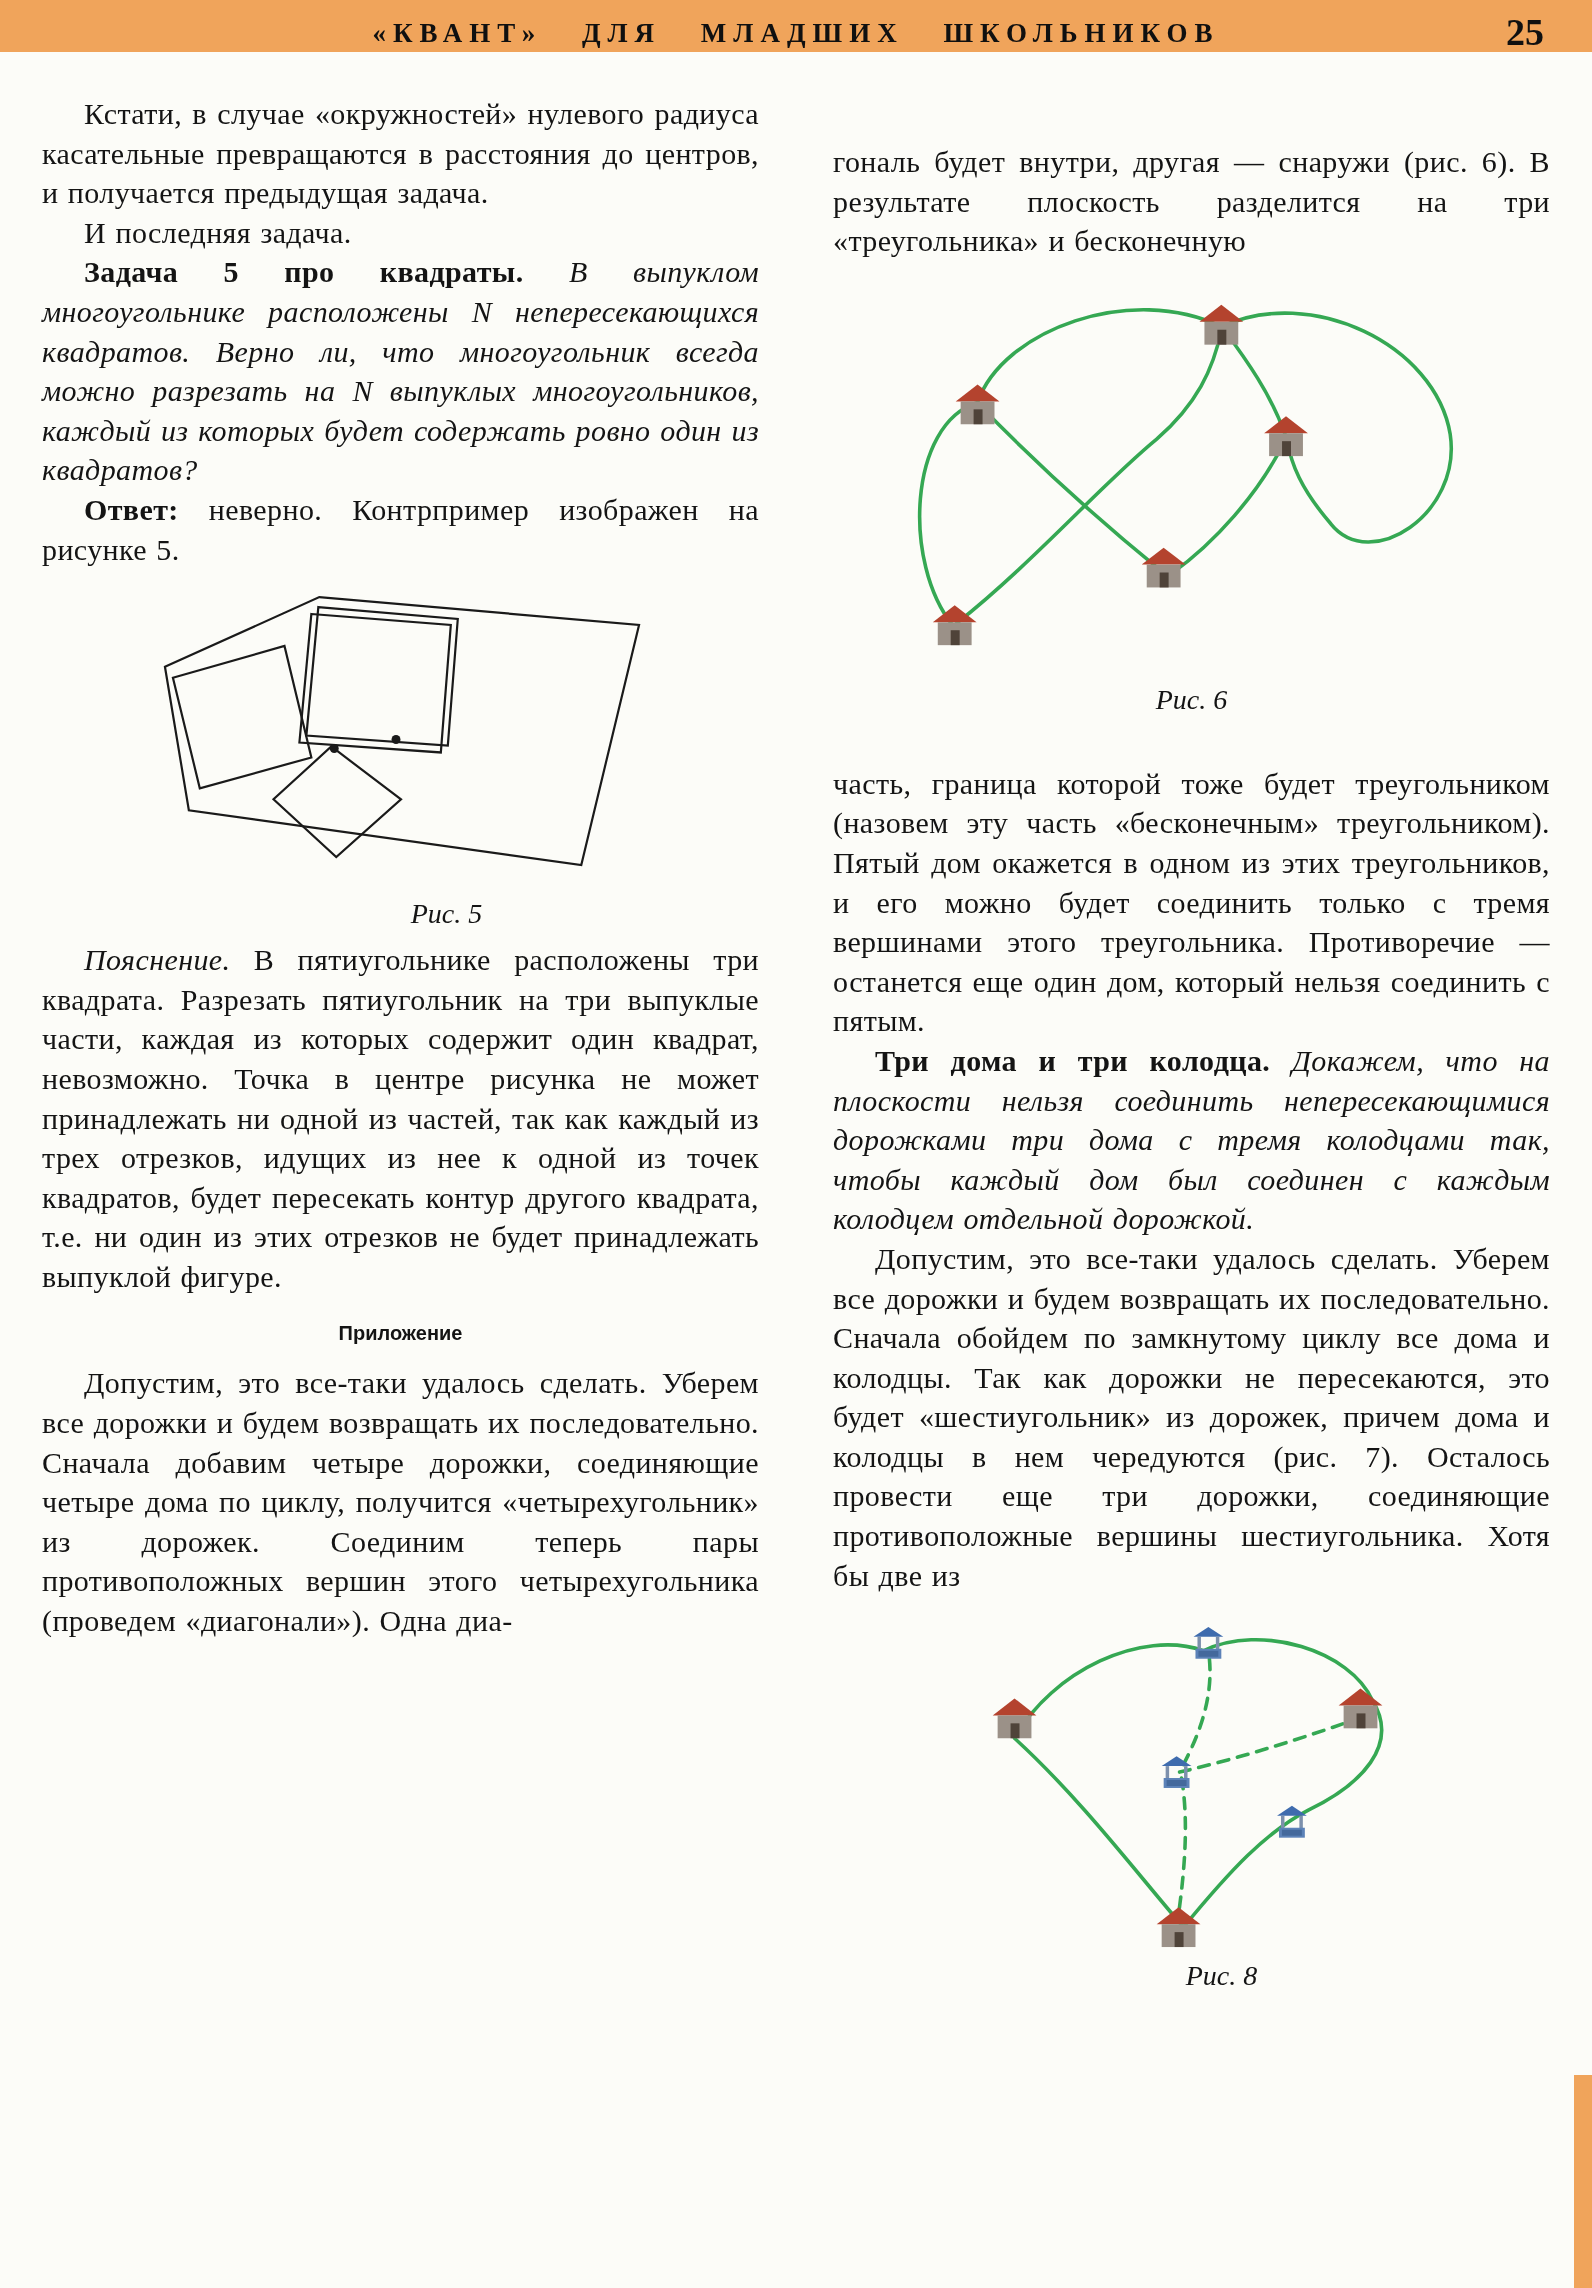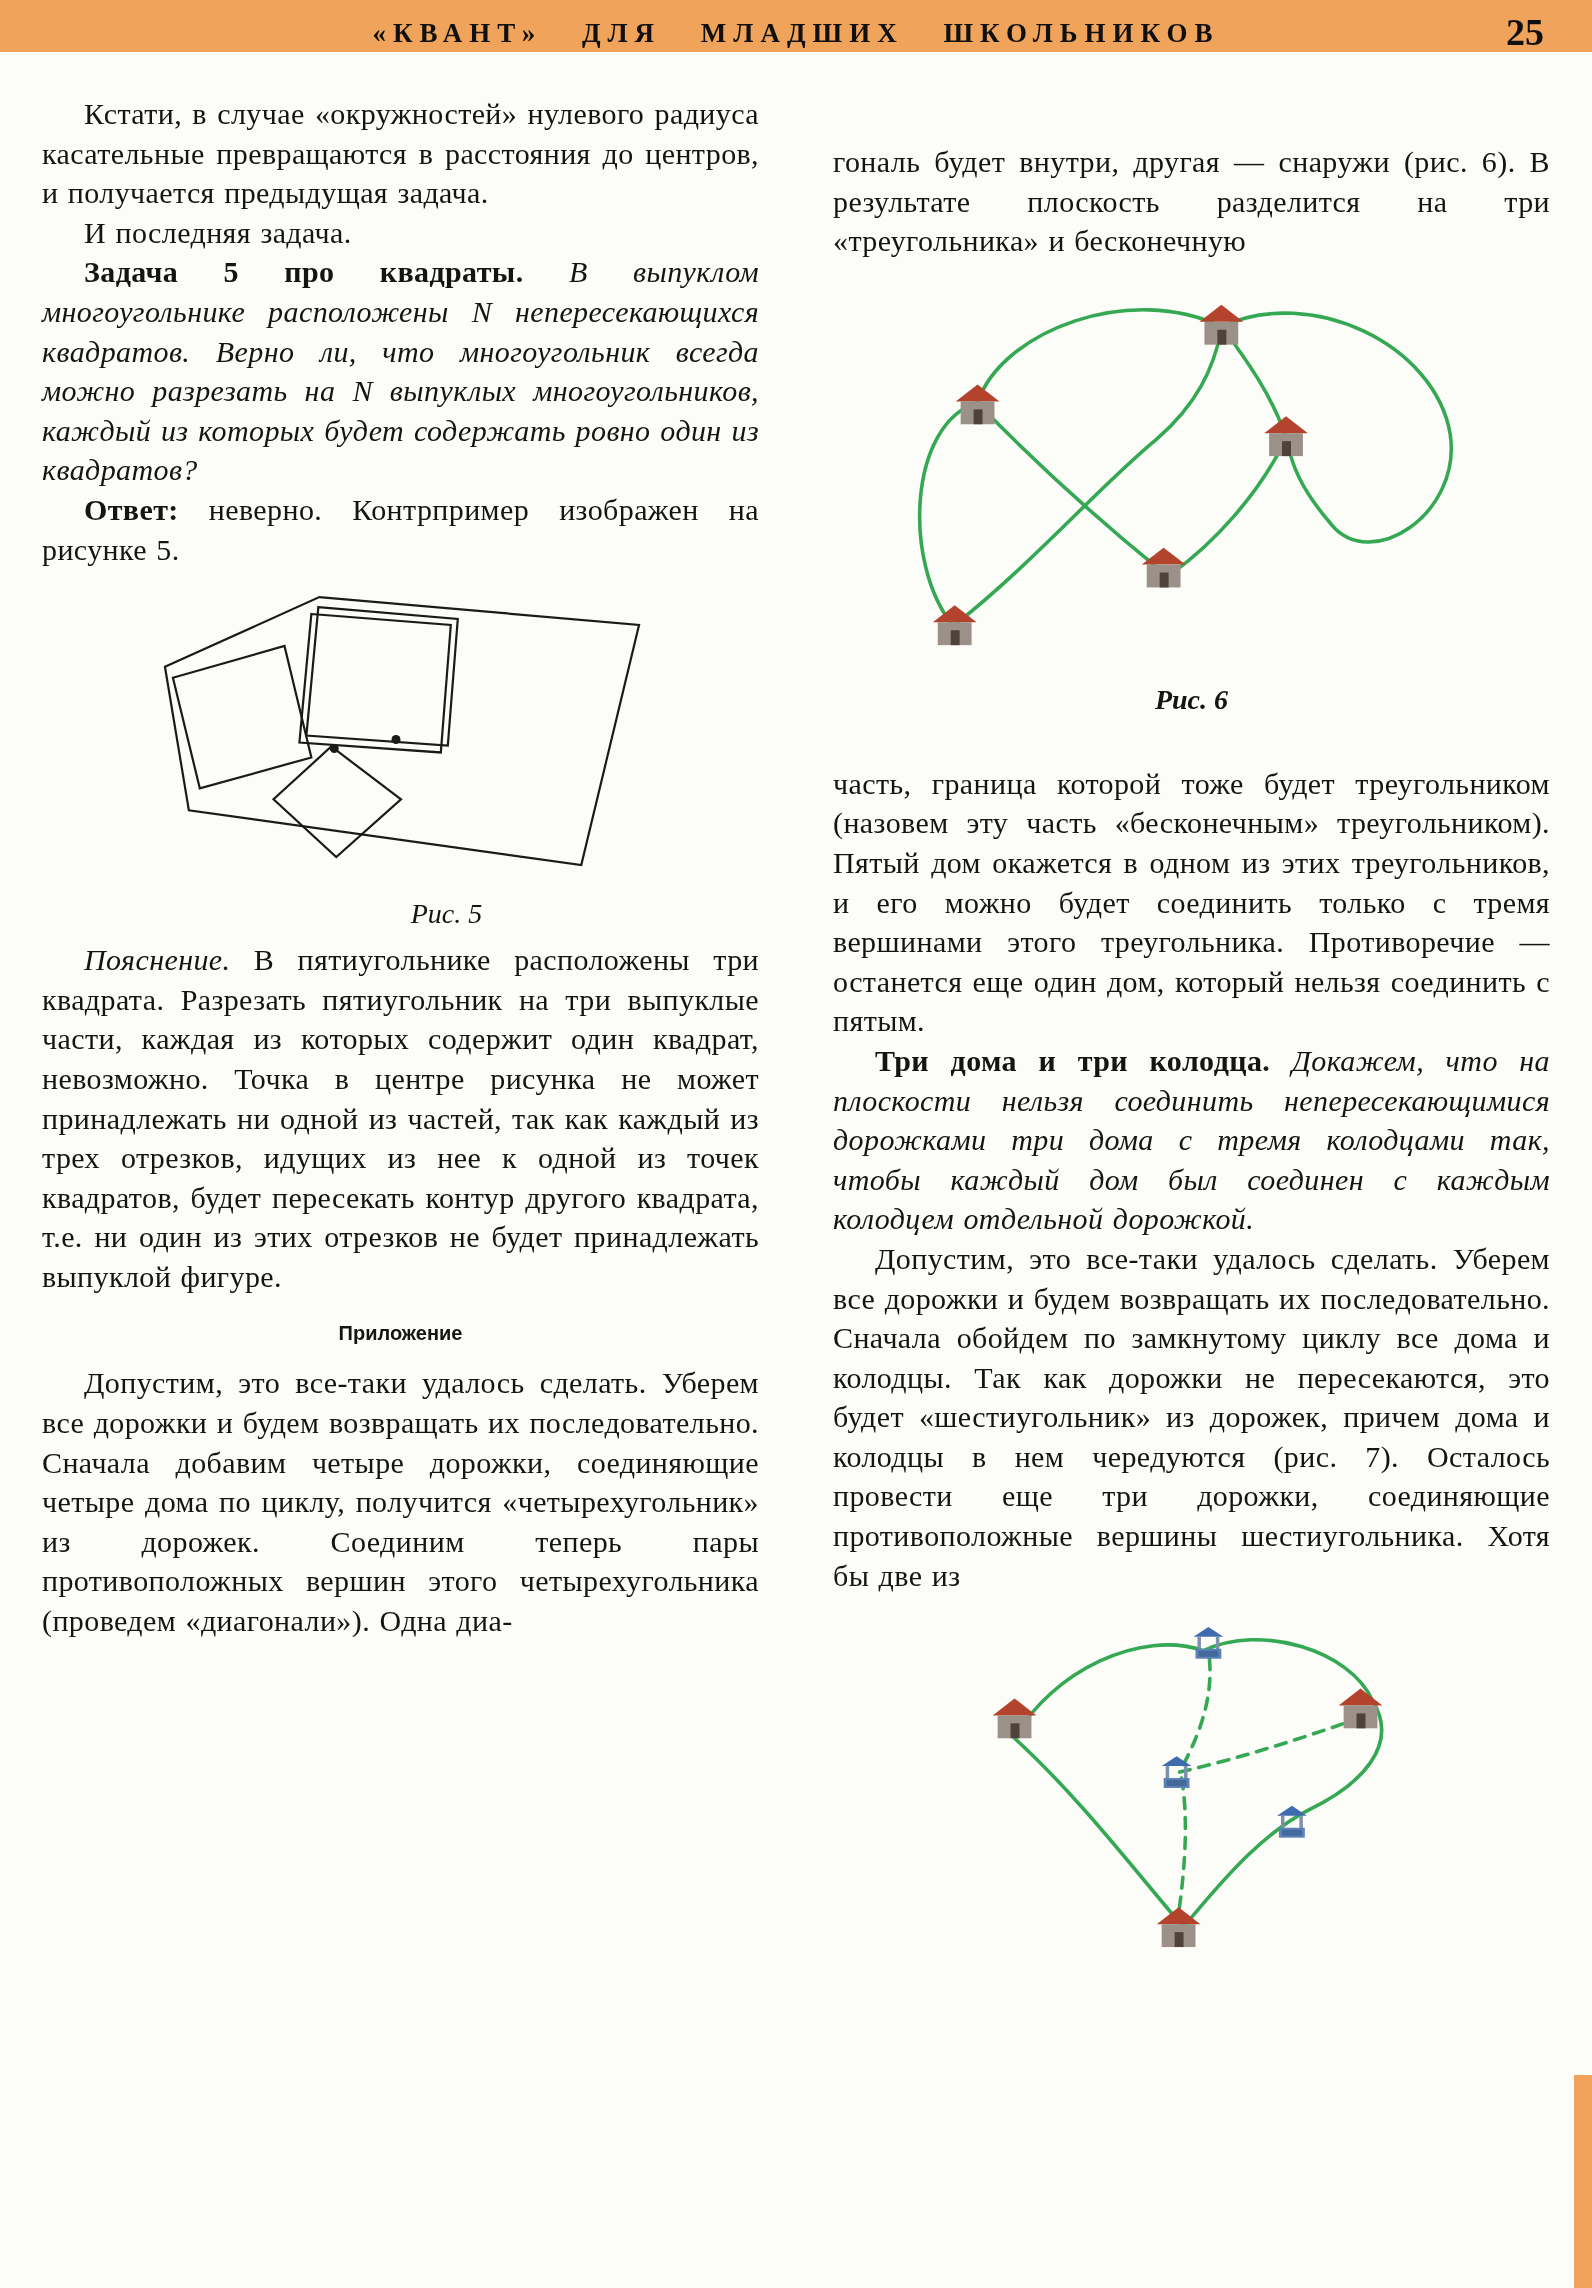--- a/index.html
+++ b/index.html
@@ -54,21 +54,21 @@
   .fig{
     text-align:center;
   }
   .fig5-block{margin:24px 0 10px 0;}
   .fig6-block{margin:14px 0 10px 0;}
   .fig8-block{margin:16px 0 0 0;}
   figcaption{
     font-style:italic;font-size:28px;margin-top:6px;
   }
   .cap-left{text-align:center;padding-left:92px;}
-  .cap-center{text-align:center;font-weight:bold;}
+  .cap-center{text-align:center;}
   .cap-center-8{text-align:center;padding-left:60px;}
   svg{display:block;margin:0 auto;}
   .edge-strip{
     position:absolute;right:0;bottom:0;width:18px;height:214px;
     background:#f0a45b;
   }
   .defs-holder{position:absolute;width:0;height:0;overflow:hidden;}
 </style>
 </head>
 <body>
@@ -169,19 +169,20 @@
           <path d="M 278,48 C 282,90 266,128 250,158" stroke-dasharray="11 9"></path>
           <path d="M 250,168 C 258,215 252,270 246,312" stroke-dasharray="11 9"></path>
         </g>
         <use href="#house" x="60" y="88"></use>
         <use href="#house" x="408" y="78"></use>
         <use href="#house" x="225" y="298"></use>
         <use href="#well" x="262" y="16"></use>
         <use href="#well" x="230" y="146"></use>
         <use href="#well" x="346" y="196"></use>
       </svg>
+      <figcaption class="cap-center-8">Рис. 8</figcaption>
     </figure>
 
   </div>
 </div>
 
 <div class="edge-strip"></div>
 
 
 </body></html>

